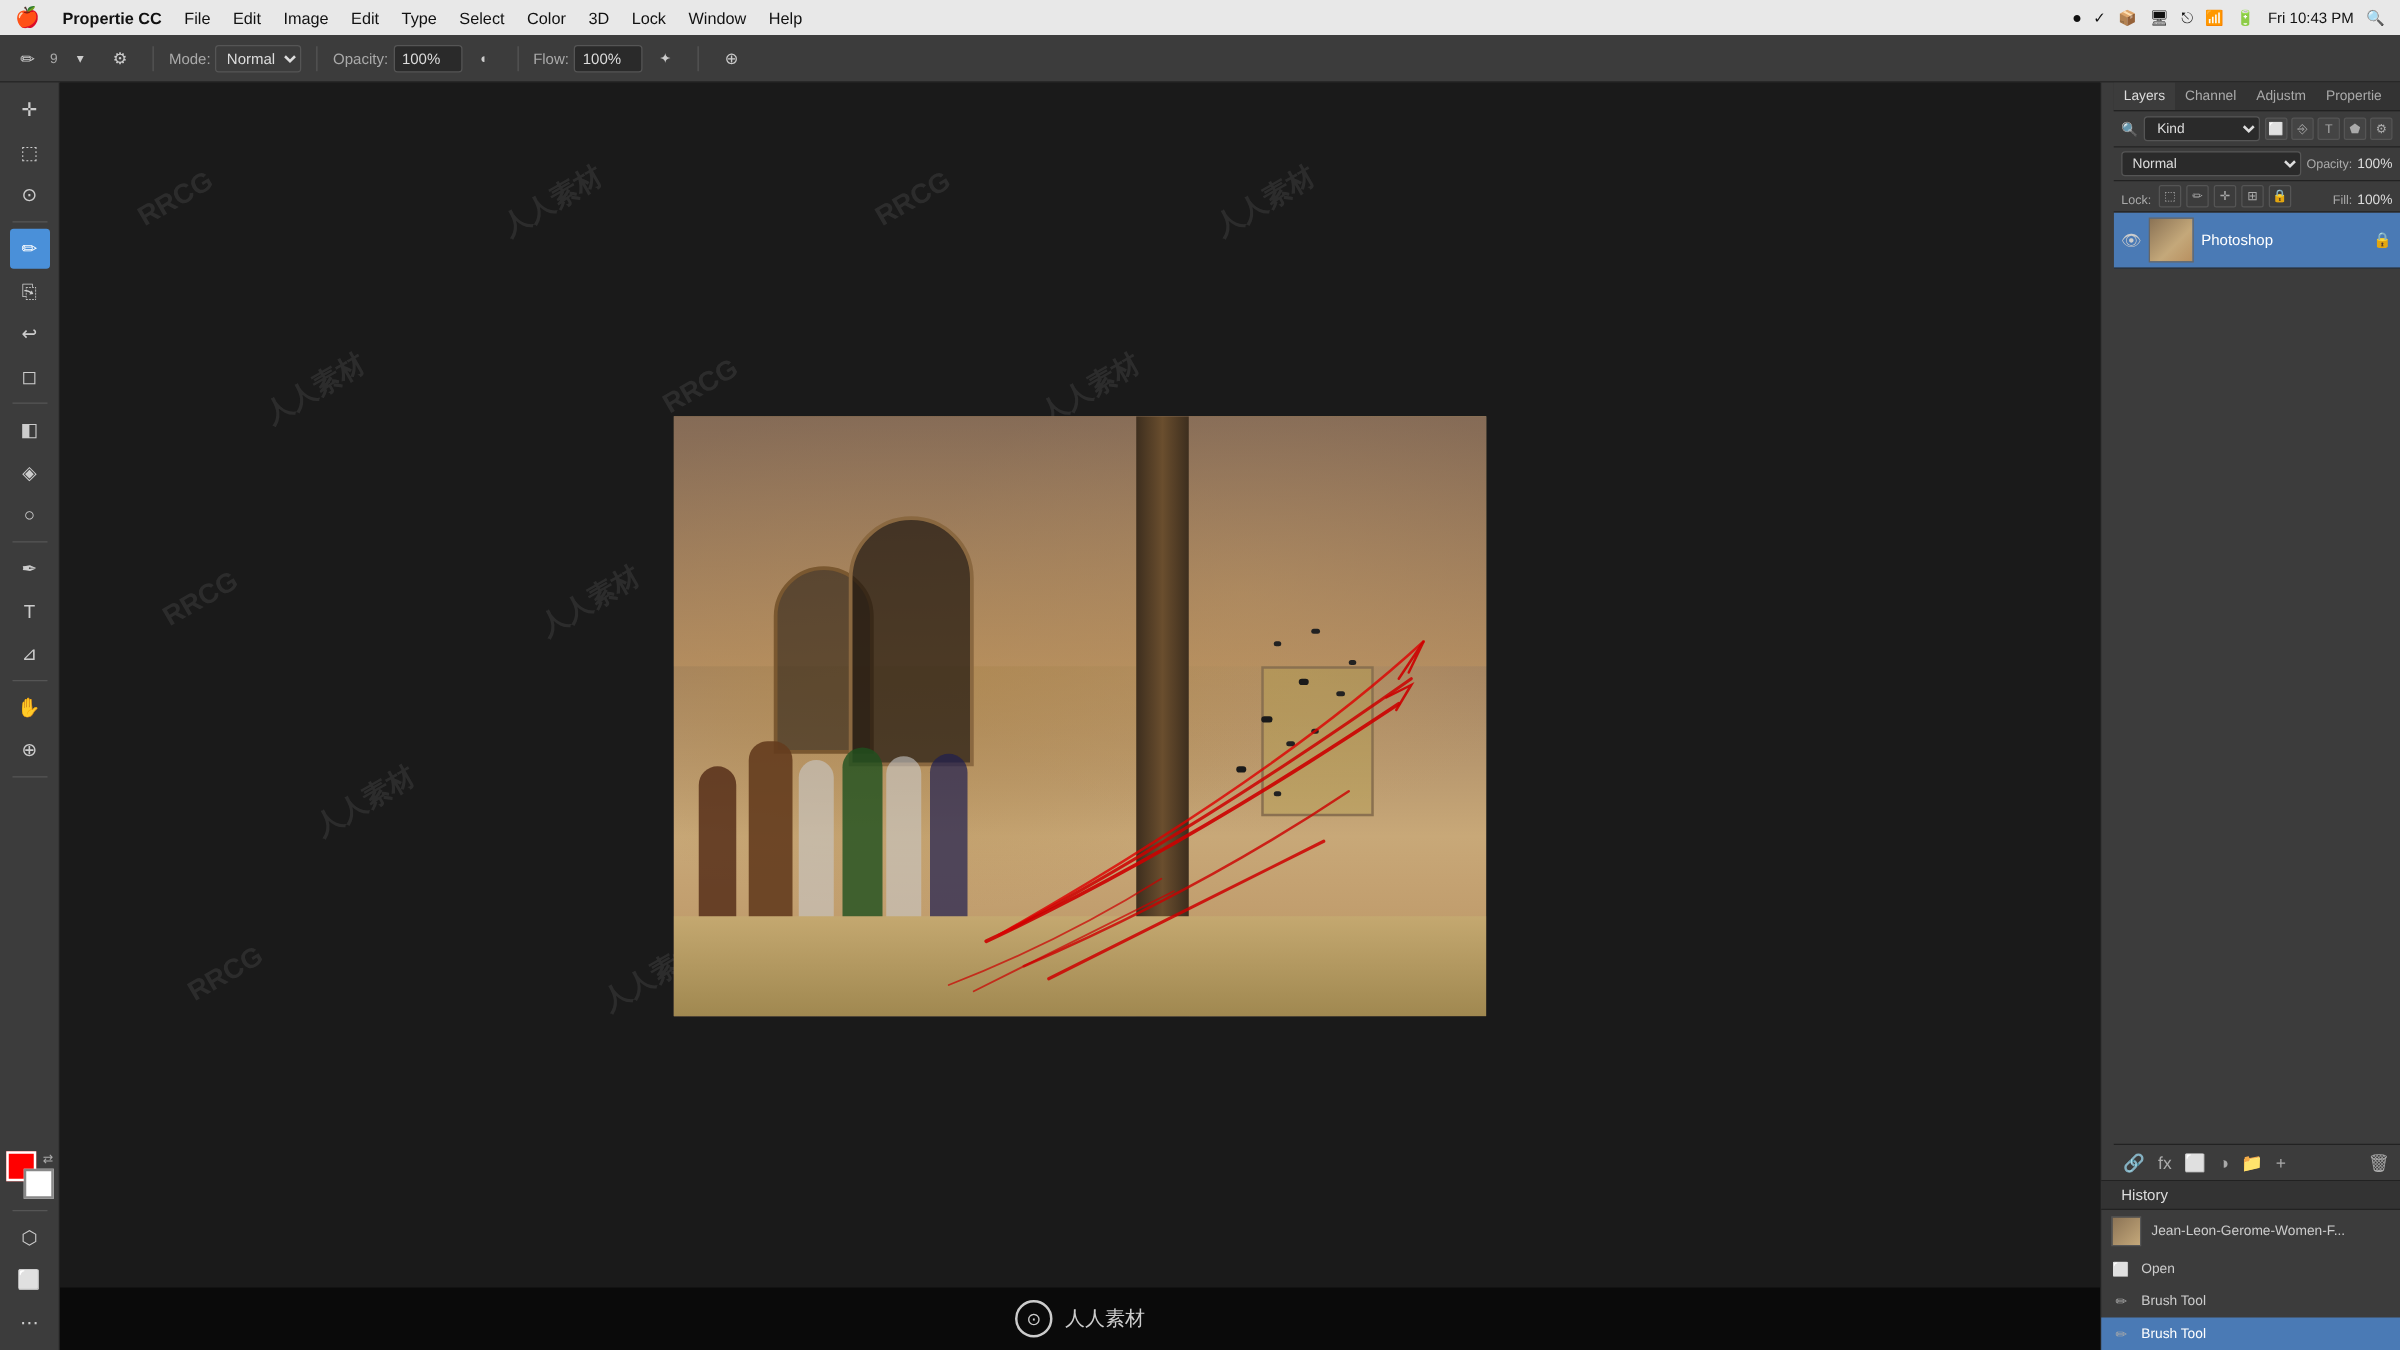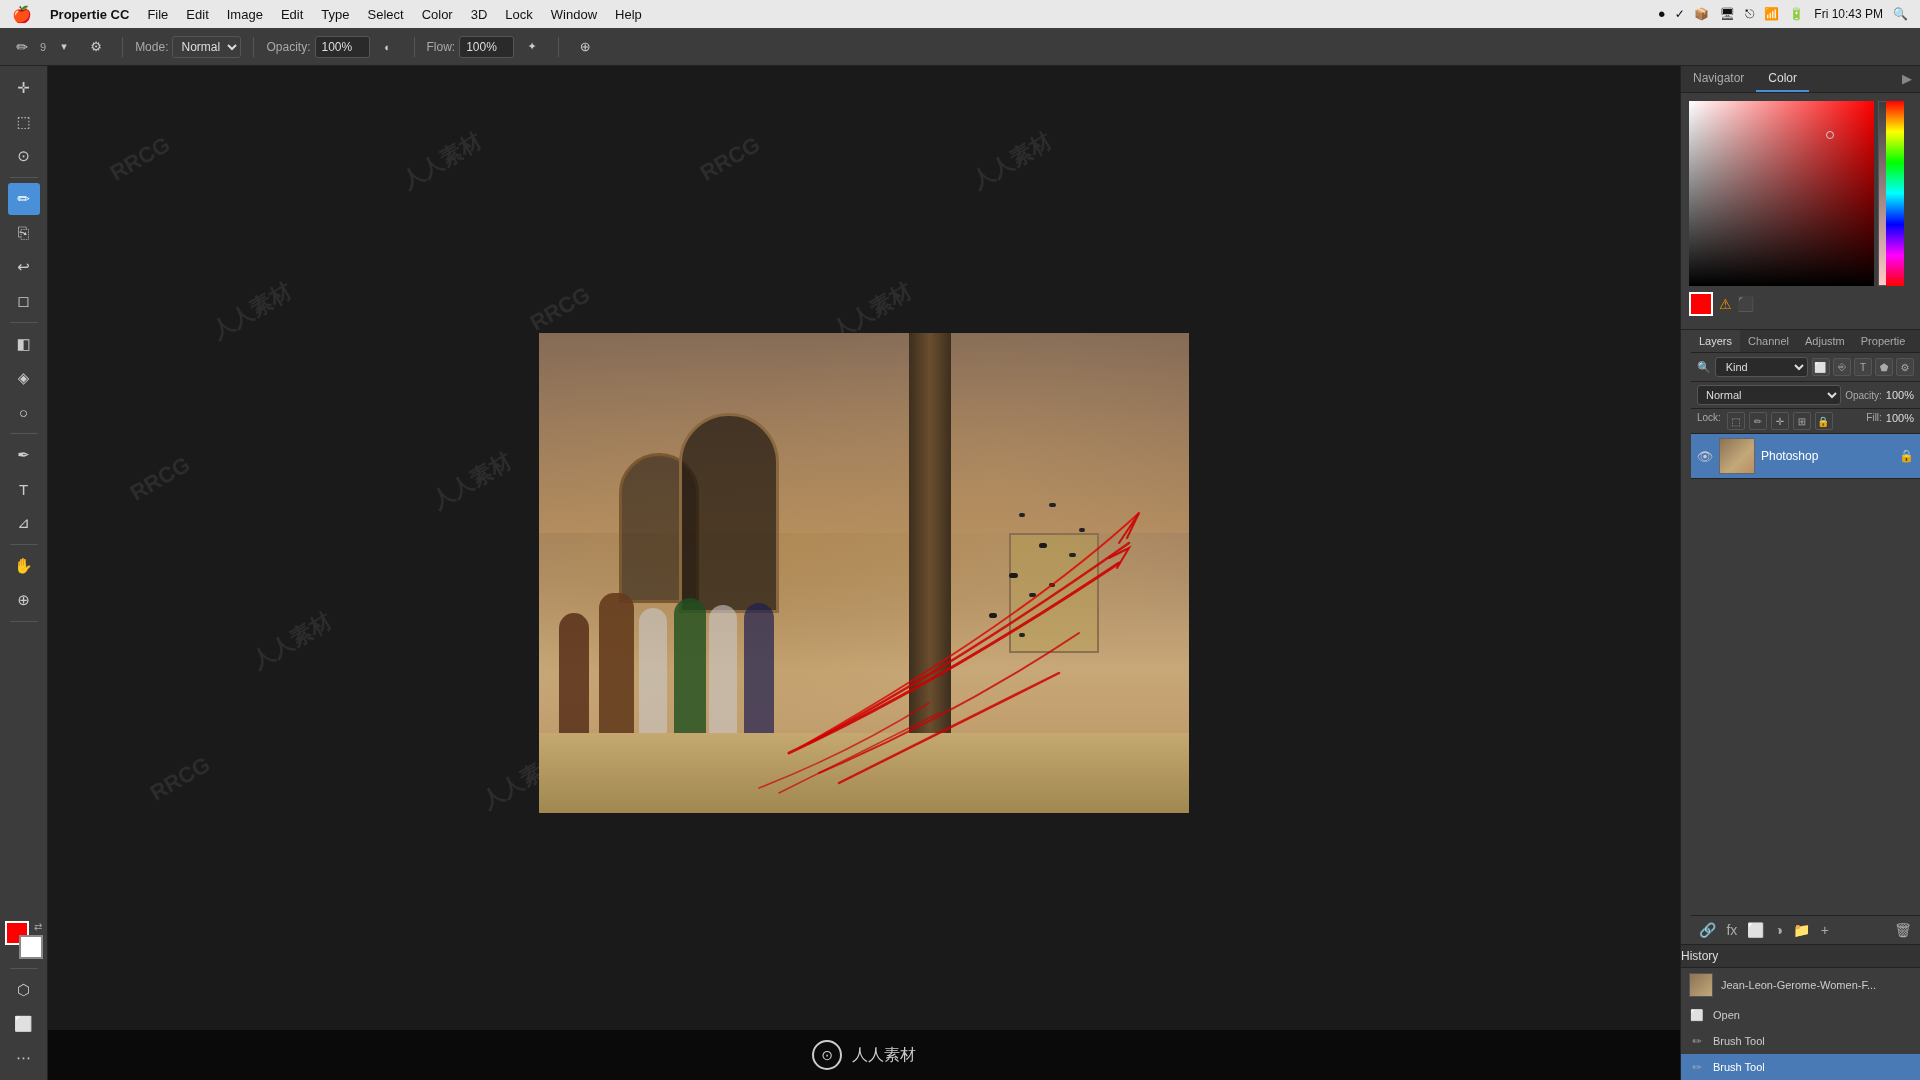--- a/index.html
+++ b/index.html
@@ -351,21 +351,21 @@
       font-size: 11px;
       padding: 1px 4px;
       border-radius: 3px;
       flex: 1;
       height: 20px;
     }
     .opacity-label { color: #aaa; font-size: 10px; }
     .opacity-value { color: #ddd; font-size: 11px; }
     .layer-lock-row {
       display: flex;
-      align-items: flex-start;
+      align-items: flex-end;
       gap: 4px;
       padding: 3px 6px;
       border-bottom: 1px solid #222;
     }
     .lock-label { color: #aaa; font-size: 10px; margin-right: 2px; }
     .lock-icon-btn {
       width: 18px; height: 18px;
       background: transparent;
       border: 1px solid #555;
       color: #aaa;
@@ -430,21 +430,21 @@
     }
 
     
     #history-panel {
       border-top: 1px solid #222;
       max-height: 180px;
     }
     .history-header {
       display: flex;
       align-items: flex-end;
-      padding: 4px 0;
+      padding: 4px 16px;
       background: #333;
       border-bottom: 1px solid #222;
     }
     .history-title {
       font-size: 12px;
       color: #ddd;
       font-weight: 500;
     }
     .history-item {
       display: flex;
@@ -660,44 +660,20 @@
     </div>
 
     <div id="bottom-bar">
       <div class="bottom-logo">⊙</div>
       <span>人人素材</span>
     </div>
   </div>
 
   <div id="right-panel">
 
-    <div id="right-top">
-      <div class="tab-bar">
-        <span class="tab">Navigator</span>
-        <span class="tab active">Color</span>
-        <span class="tab-arrow">▶</span>
-      </div>
-      <div id="color-panel">
-        <div class="color-picker-container">
-          <div style="display:flex;gap:4px;">
-            <div class="color-gradient">
-              <div class="color-crosshair"></div>
-            </div>
-            <div class="color-hue-bar"></div>
-
-            <div style="width:12px;height:185px;background:linear-gradient(to bottom,rgba(255,255,255,0),rgba(255,200,200,1));border:1px solid #555;"></div>
-          </div>
-          <div class="color-swatches-row">
-            <div class="fg-swatch"></div>
-            <span class="warning-icon">⚠</span>
-            <span class="color-cube-icon">⬛</span>
-          </div>
-        </div>
-      </div>
-    </div>
 
     <div id="layers-panel">
       <div class="layers-tabs">
         <span class="layers-tab active">Layers</span>
         <span class="layers-tab">Channel</span>
         <span class="layers-tab">Adjustm</span>
         <span class="layers-tab">Propertie</span>
       </div>
       <div class="layers-controls">
         <span style="color:#aaa;font-size:11px;">🔍</span>

